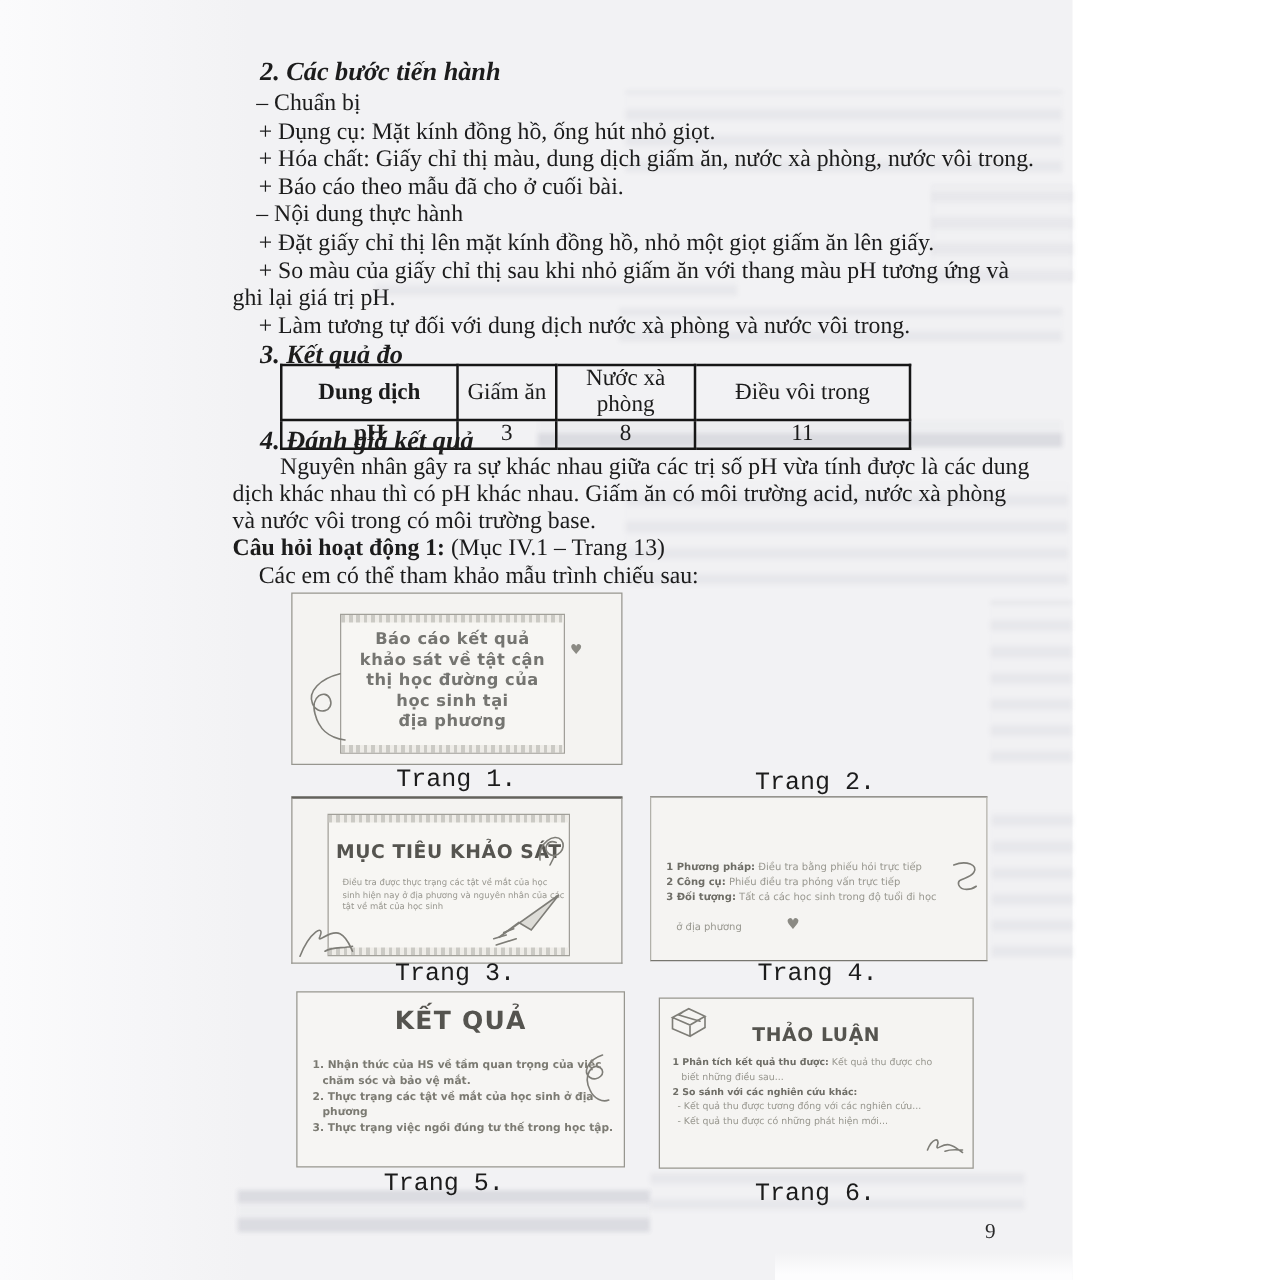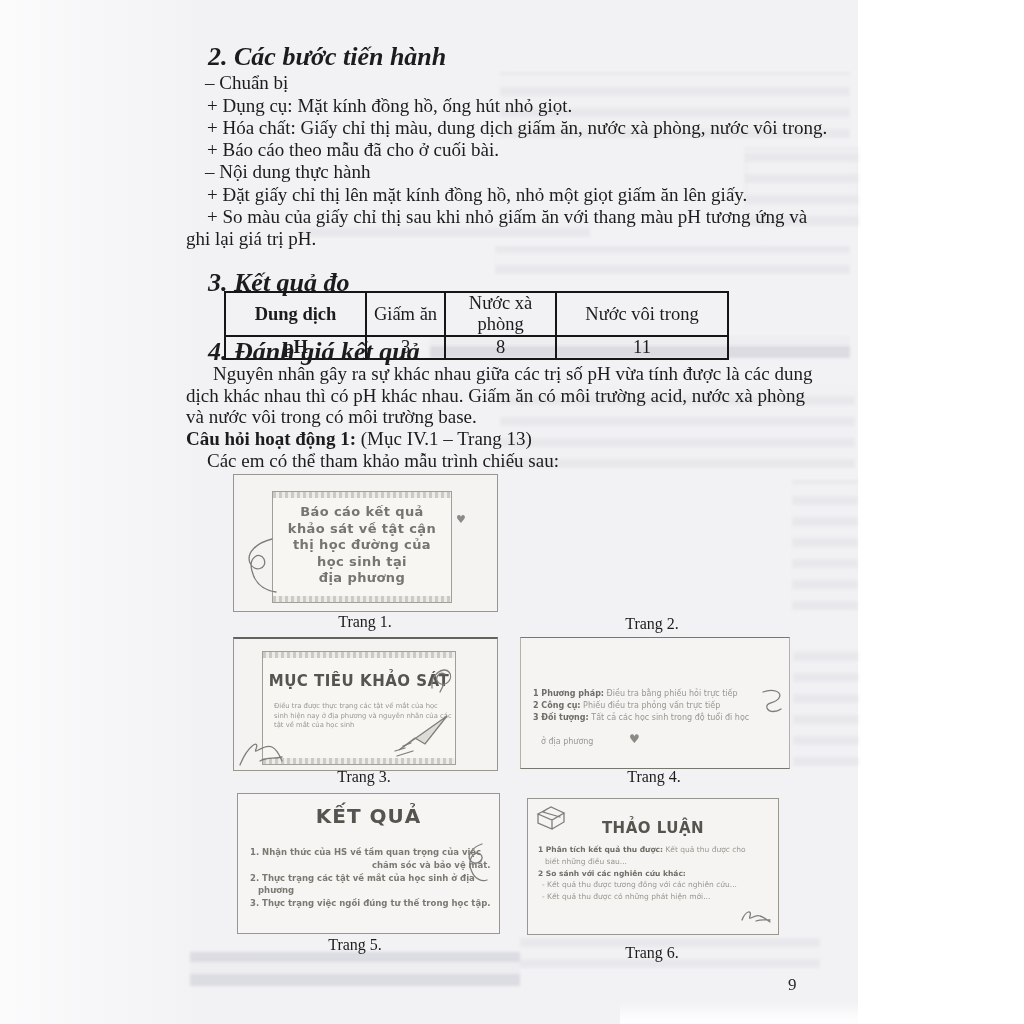--- a/index.html
+++ b/index.html
@@ -5,41 +5,41 @@
   html,body{margin:0;padding:0;background:#ffffff;}
   #stage{position:relative;width:1024px;height:1024px;overflow:hidden;background:#ffffff;
          font-family:"Liberation Serif", serif;color:#1b1b1b;}
   .scan-page{position:absolute;left:0;top:0;width:858px;height:1024px;background:#f2f2f4;}
   .left-shade{position:absolute;left:0;top:0;width:200px;height:1024px;
               background:linear-gradient(90deg,#fbfbfc 0%,#f6f6f8 55%,rgba(242,242,244,0) 100%);}
   .bottom-shade{position:absolute;left:620px;top:1002px;width:238px;height:22px;
               background:linear-gradient(180deg,rgba(255,255,255,0),#fdfdfe 80%);}
   
   .l{position:absolute;font-size:19px;line-height:22px;white-space:nowrap;color:#1c1c1c;}
-  .h{font-weight:bold;font-style:italic;font-size:26px;}
+  .h{font-weight:bold;font-style:italic;font-size:21px;}
   
   .ghost{position:absolute;pointer-events:none;filter:blur(1.6px);opacity:.55;
          background:repeating-linear-gradient(0deg,rgba(95,100,125,.12) 0 9px,rgba(95,100,125,.02) 9px 21px);}
   .ghost.dark{opacity:.8;background:repeating-linear-gradient(0deg,rgba(85,90,115,.18) 0 12px,rgba(85,90,115,.03) 12px 24px);}
   
   table.ph{position:absolute;left:224px;top:291px;border-collapse:collapse;table-layout:fixed;}
   table.ph td,table.ph th{border:2px solid #161616;font-size:18.5px;text-align:center;padding:0;height:21px;
          font-family:"Liberation Serif", serif;}
   
   .sbox{position:absolute;background:#f4f3f1;border:1px solid #97968f;}
   .slide-inner{position:absolute;background:#f7f6f3;border:1px solid #a19f99;}
   .hatch{position:absolute;left:0;right:0;height:6px;
          background:repeating-linear-gradient(90deg,#c3c2bc 0 3px,#edebe6 3px 6px);opacity:.85;}
   .s-title{position:absolute;width:100%;text-align:center;font-family:"DejaVu Sans", sans-serif;
            font-weight:bold;color:#55544f;white-space:nowrap;}
   .s-hand{position:absolute;width:100%;text-align:center;font-family:"DejaVu Sans", sans-serif;
           font-weight:bold;color:#757571;letter-spacing:.4px;}
   .s-small{position:absolute;font-family:"DejaVu Sans", sans-serif;color:#98978f;}
   .s-small b{color:#6e6d66;}
-  .cap{position:absolute;width:120px;text-align:center;font-size:16px;color:#1c1c1c;}
+  .cap{position:absolute;width:120px;text-align:center;font-size:20px;color:#1c1c1c;font-family:Liberation Mono, monospace;}
   .heart{font-family:"DejaVu Sans", sans-serif;color:#8b8a84;}
   svg.doodle{position:absolute;stroke:#7e7d77;fill:none;stroke-width:1.3;stroke-linecap:round;}
   .pgnum{position:absolute;left:788px;top:975px;font-size:17px;color:#2a2a2a;}
 </style>
 </head>
 <body>
 
 <div id="stage">
   <div class="scan-page"></div>
   <div class="left-shade"></div>
@@ -57,47 +57,48 @@
 
   <div class="l h" style="left:208px;top:46px;">2. Các bước tiến hành</div>
   <div class="l" style="left:205px;top:72px;">– Chuẩn bị</div>
   <div class="l" style="left:207px;top:95px;">+ Dụng cụ: Mặt kính đồng hồ, ống hút nhỏ giọt.</div>
   <div class="l" style="left:207px;top:139px;">+ Báo cáo theo mẫu đã cho ở cuối bài.</div>
   <div class="l" style="left:207px;top:117px;">+ Hóa chất: Giấy chỉ thị màu, dung dịch giấm ăn, nước xà phòng, nước vôi trong.</div>
   <div class="l" style="left:205px;top:161px;">– Nội dung thực hành</div>
   <div class="l" style="left:207px;top:184px;">+ Đặt giấy chỉ thị lên mặt kính đồng hồ, nhỏ một giọt giấm ăn lên giấy.</div>
   <div class="l" style="left:207px;top:206px;">+ So màu của giấy chỉ thị sau khi nhỏ giấm ăn với thang màu pH tương ứng và</div>
   <div class="l" style="left:186px;top:228px;">ghi lại giá trị pH.</div>
+  <div class="l" style="left:207px;top:250px;">+ Làm tương tự đối với dung dịch nước xà phòng và nước vôi trong.</div>
   <div class="l h" style="left:208px;top:272px;">3. Kết quả đo</div>
 
   <table class="ph">
     <colgroup>
         <col style="width:141px">
         <col style="width:79px">
         <col style="width:111px">
         <col style="width:172px">
       </colgroup>
     <tbody>
         <tr>
       <th>Dung dịch</th>
       <th style="font-weight:normal;">Giấm ăn</th>
       <th style="font-weight:normal;">Nước xà phòng</th>
-      <th style="font-weight:normal;">Nước vôi trong</th>
+      <th style="font-weight:normal;">Điều vôi trong</th>
     </tr>
     <tr>
       <td style="font-weight:bold;">pH</td>
       <td>3</td>
       <td>8</td>
       <td>11</td>
     </tr>
   </tbody>
     </table>
 
   <div class="l h" style="left:208px;top:341px;">4. Đánh giá kết quả</div>
-  <div class="l" style="left:213px;top:363px;text-align:center;">Nguyên nhân gây ra sự khác nhau giữa các trị số pH vừa tính được là các dung</div>
+  <div class="l" style="left:224px;top:363px;text-align:center;">Nguyên nhân gây ra sự khác nhau giữa các trị số pH vừa tính được là các dung</div>
   <div class="l" style="left:186px;top:385px;">dịch khác nhau thì có pH khác nhau. Giấm ăn có môi trường acid, nước xà phòng</div>
   <div class="l" style="left:186px;top:406px;">và nước vôi trong có môi trường base.</div>
 
   <div class="l" style="left:186px;top:428px;"><span style="font-weight:bold;">Câu hỏi hoạt động 1:</span><span> (Mục IV.1 – Trang 13)</span></div>
   <div class="l" style="left:207px;top:450px;">Các em có thể tham khảo mẫu trình chiếu sau:</div>
 
   <div class="sbox" style="left:233px;top:474px;width:263px;height:136px;">
     <div class="slide-inner" style="left:38px;top:16px;width:178px;height:110px;">
       <div class="hatch" style="top:0;"></div>
       <div class="hatch" style="bottom:0;"></div>
@@ -153,21 +154,21 @@
     <svg class="doodle" style="left:238px;top:48px;" width="26" height="30" viewBox="0 0 26 30">
       <path d="M4 6 C14 2 24 6 20 12 C16 18 6 16 8 22 C10 27 18 26 22 23"></path>
     </svg>
   </div>
   <div class="cap" style="left:594px;top:768px;">Trang 4.</div>
 
   <div class="sbox" style="left:237px;top:793px;width:261px;height:139px;background:#f6f5f3;">
     <div class="s-title" style="top:10px;font-size:20px;letter-spacing:1px;">KẾT QUẢ</div>
     <div class="s-small" style="left:12px;top:52px;font-size:8.5px;line-height:12.8px;font-weight:bold;color:#7b7a72;">
       <div>1. Nhận thức của HS về tầm quan trọng của việc</div>
-      <div style="padding-left:8px;text-align:right;">chăm sóc và bảo vệ mắt.</div>
+      <div style="padding-left:8px;">chăm sóc và bảo vệ mắt.</div>
       <div>2. Thực trạng các tật về mắt của học sinh ở địa</div>
       <div style="padding-left:8px;">phương</div>
       <div>3. Thực trạng việc ngồi đúng tư thế trong học tập.</div>
     </div>
     <svg class="doodle" style="left:222px;top:48px;" width="30" height="44" viewBox="0 0 30 44">
       <path d="M22 2 C10 6 6 16 12 20 C18 24 26 16 20 12 C14 8 6 18 12 30 C15 37 22 40 27 38"></path>
     </svg>
   </div>
   <div class="cap" style="left:295px;top:936px;">Trang 5.</div>
 

